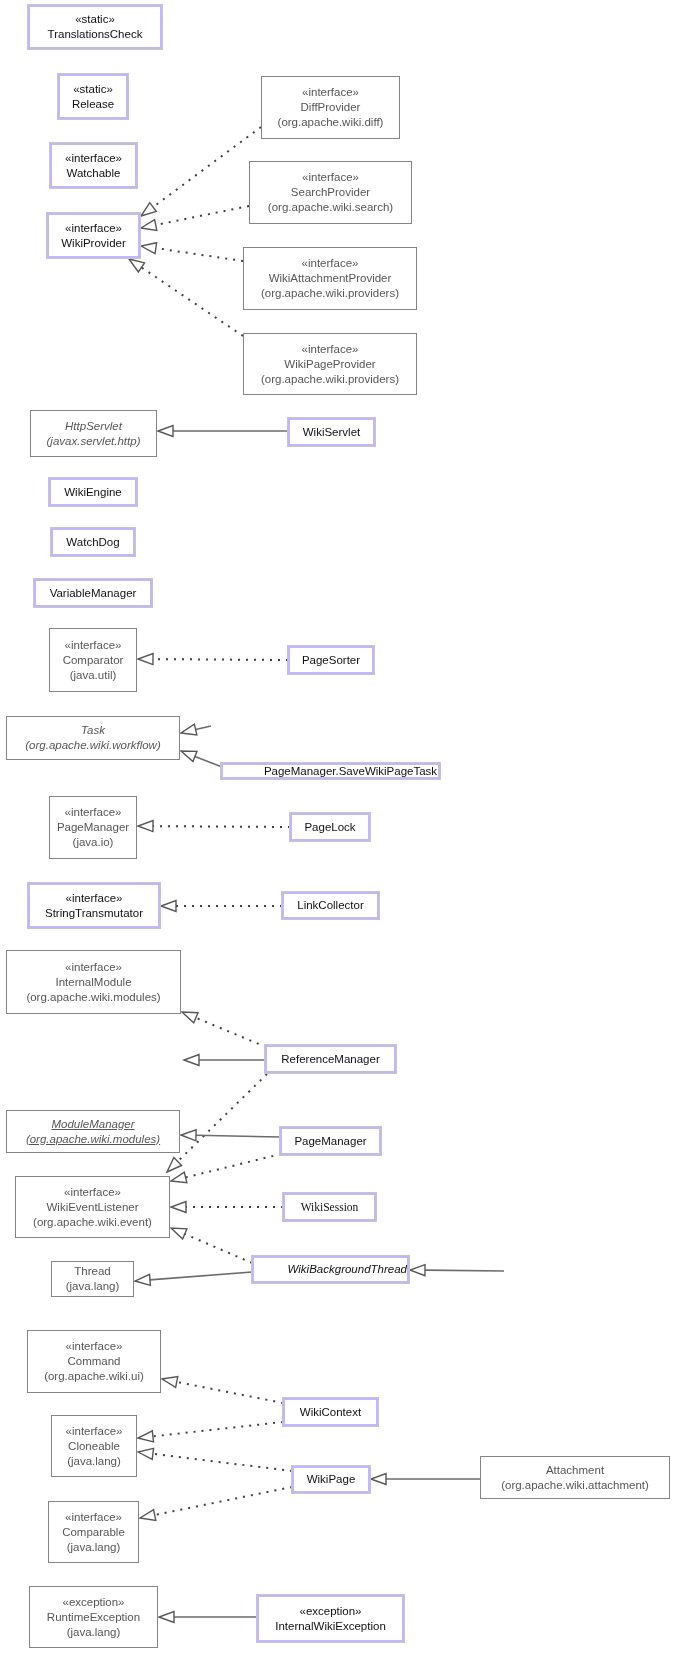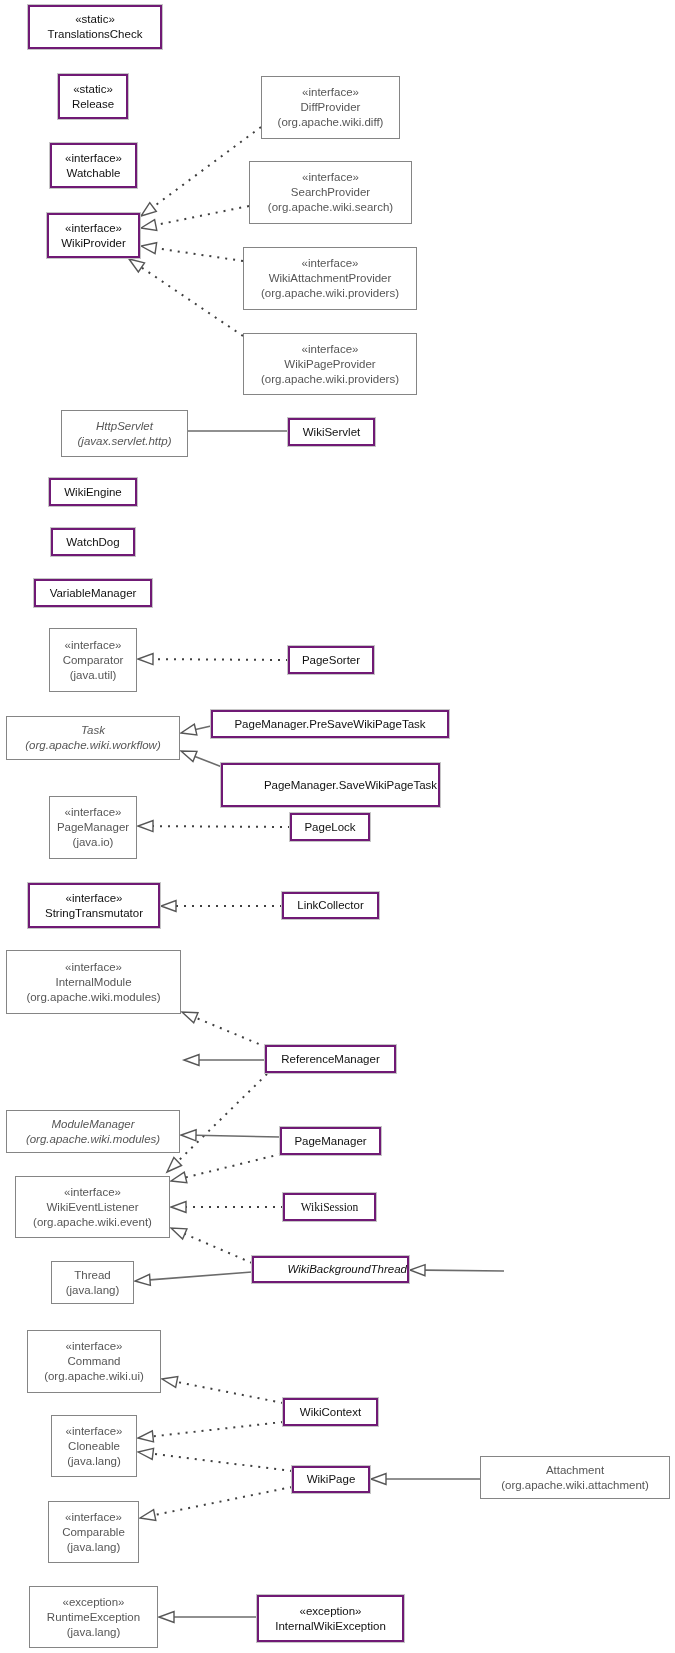--- a/index.html
+++ b/index.html
@@ -47,21 +47,21 @@
     justify-content: center;
     align-items: center;
     text-align: center;
     font-size: 11.5px;
     line-height: 15px;
     color: #565656;
     white-space: nowrap;
     cursor: default;
   }
   .node.landmark {
-    border: 2px solid #701a75;
+    border: 2px solid #c4b5fd;
     box-shadow: 0 0 0 1px #c6c6c6;
     color: #101010;
   }
   .node.italic .cname,
   .node.italic .pkg {
     font-style: italic;
   }
 </style>
 </head>
 <body>
@@ -198,21 +198,21 @@
     <div class="node" style="left: 243px; top: 247px; width: 174px; height: 63px;">
       <div class="stereo">«interface»</div>
       <div class="cname">WikiAttachmentProvider</div>
       <div class="pkg">(org.apache.wiki.providers)</div>
     </div>
     <div class="node" style="left: 243px; top: 333px; width: 174px; height: 62px;">
       <div class="stereo">«interface»</div>
       <div class="cname">WikiPageProvider</div>
       <div class="pkg">(org.apache.wiki.providers)</div>
     </div>
-    <div class="node italic" style="left: 30px; top: 410px; width: 127px; height: 47px; margin-left: 31px;">
+    <div class="node italic" style="left: 30px; top: 410px; width: 127px; height: 47px;">
       <div class="cname">HttpServlet</div>
       <div class="pkg">(javax.servlet.http)</div>
     </div>
     <div class="node landmark" style="left: 288px; top: 418px; width: 87px; height: 28px;">
       <div class="cname">WikiServlet</div>
     </div>
     <div class="node landmark" style="left: 49px; top: 478px; width: 88px; height: 28px;">
       <div class="cname">WikiEngine</div>
     </div>
     <div class="node landmark" style="left: 51px; top: 528px; width: 84px; height: 28px;">
@@ -226,24 +226,21 @@
       <div class="cname">Comparator</div>
       <div class="pkg">(java.util)</div>
     </div>
     <div class="node landmark" style="left: 288px; top: 646px; width: 86px; height: 28px;">
       <div class="cname">PageSorter</div>
     </div>
     <div class="node italic" style="left: 6px; top: 716px; width: 174px; height: 44px;">
       <div class="cname">Task</div>
       <div class="pkg">(org.apache.wiki.workflow)</div>
     </div>
-    <div class="node landmark" style="left: 211px; top: 710px; width: 238px; height: 28px;">
-      <div class="cname">PageManager.PreSaveWikiPageTask</div>
-    </div>
-    <div class="node landmark" style="left: 221px; top: 763px; width: 219px; height: 44px; padding-left: 40px;">
+    <div class="node landmark" style="left: 221px; top: 763px; width: 219px; height: 16px; padding-left: 40px;">
       <div class="cname">PageManager.SaveWikiPageTask</div>
     </div>
     <div class="node" style="left: 49px; top: 796px; width: 88px; height: 63px;">
       <div class="stereo">«interface»</div>
       <div class="cname">PageManager</div>
       <div class="pkg">(java.io)</div>
     </div>
     <div class="node landmark" style="left: 290px; top: 813px; width: 80px; height: 28px;">
       <div class="cname">PageLock</div>
     </div>
@@ -255,36 +252,36 @@
       <div class="cname">LinkCollector</div>
     </div>
     <div class="node" style="left: 6px; top: 950px; width: 175px; height: 64px;">
       <div class="stereo">«interface»</div>
       <div class="cname">InternalModule</div>
       <div class="pkg">(org.apache.wiki.modules)</div>
     </div>
     <div class="node landmark" style="left: 265px; top: 1045px; width: 131px; height: 28px;">
       <div class="cname">ReferenceManager</div>
     </div>
-    <div class="node italic" style="left: 6px; top: 1110px; width: 174px; height: 43px;">
+    <div class="node italic" style="left: 6px; top: 1110px; width: 174px; height: 43px; text-decoration: underline;">
       <div class="cname">ModuleManager</div>
       <div class="pkg">(org.apache.wiki.modules)</div>
     </div>
     <div class="node landmark" style="left: 280px; top: 1127px; width: 101px; height: 28px;">
       <div class="cname">PageManager</div>
     </div>
     <div class="node" style="left: 15px; top: 1176px; width: 155px; height: 62px;">
       <div class="stereo">«interface»</div>
       <div class="cname">WikiEventListener</div>
       <div class="pkg">(org.apache.wiki.event)</div>
     </div>
     <div class="node landmark" style="left: 283px; top: 1193px; width: 93px; height: 28px; font-family: Liberation Serif, serif;">
       <div class="cname">WikiSession</div>
     </div>
-    <div class="node" style="left: 51px; top: 1261px; width: 83px; height: 43px;">
+    <div class="node" style="left: 51px; top: 1261px; width: 83px; height: 36px;">
       <div class="cname">Thread</div>
       <div class="pkg">(java.lang)</div>
     </div>
     <div class="node landmark italic" style="left: 252px; top: 1256px; width: 157px; height: 27px; align-items: flex-end;">
       <div class="cname">WikiBackgroundThread</div>
     </div>
     <div class="node" style="left: 27px; top: 1330px; width: 134px; height: 63px;">
       <div class="stereo">«interface»</div>
       <div class="cname">Command</div>
       <div class="pkg">(org.apache.wiki.ui)</div>

